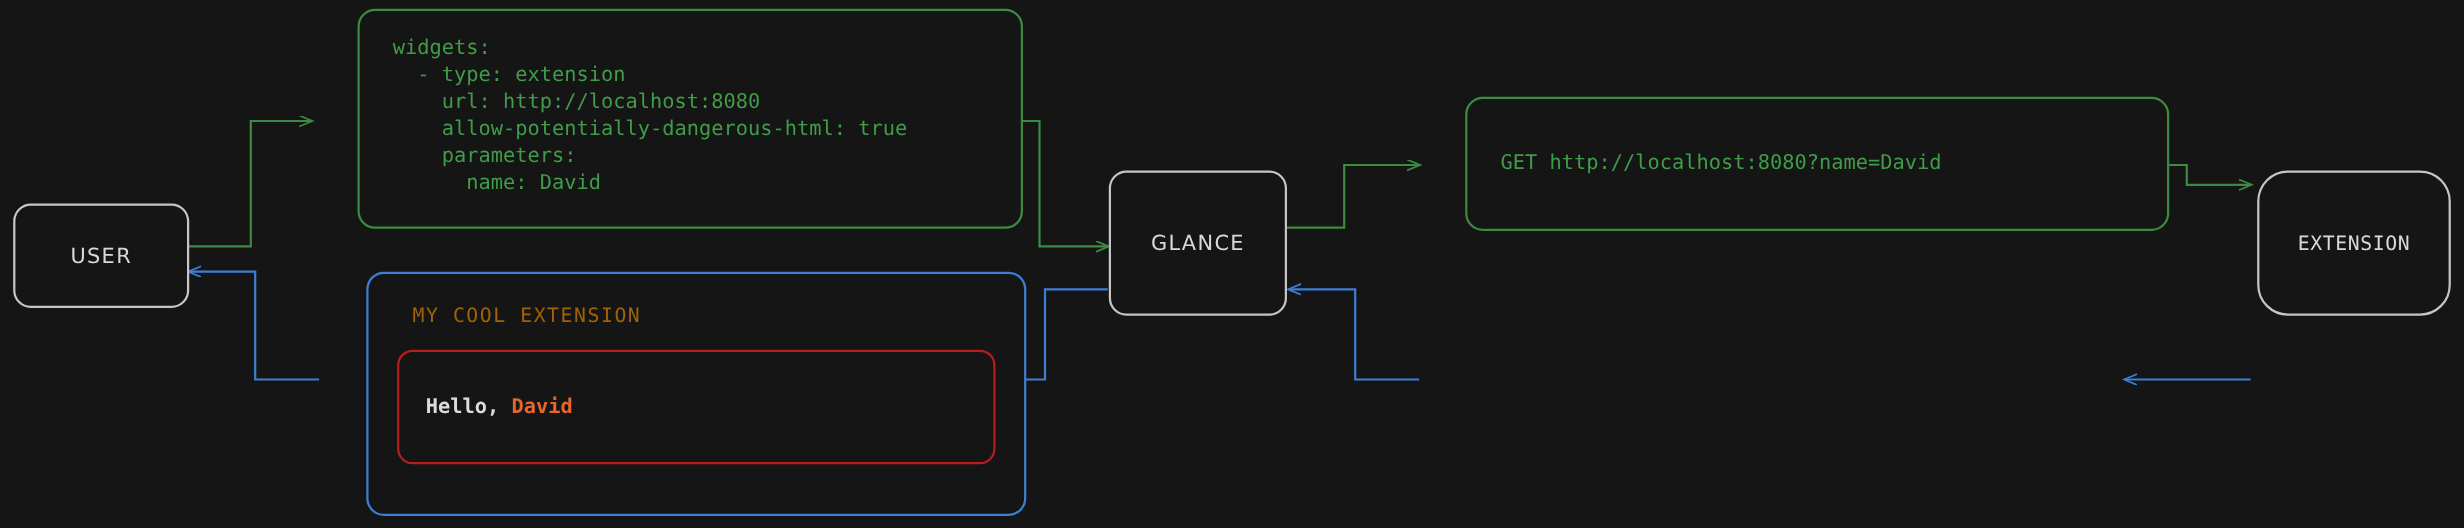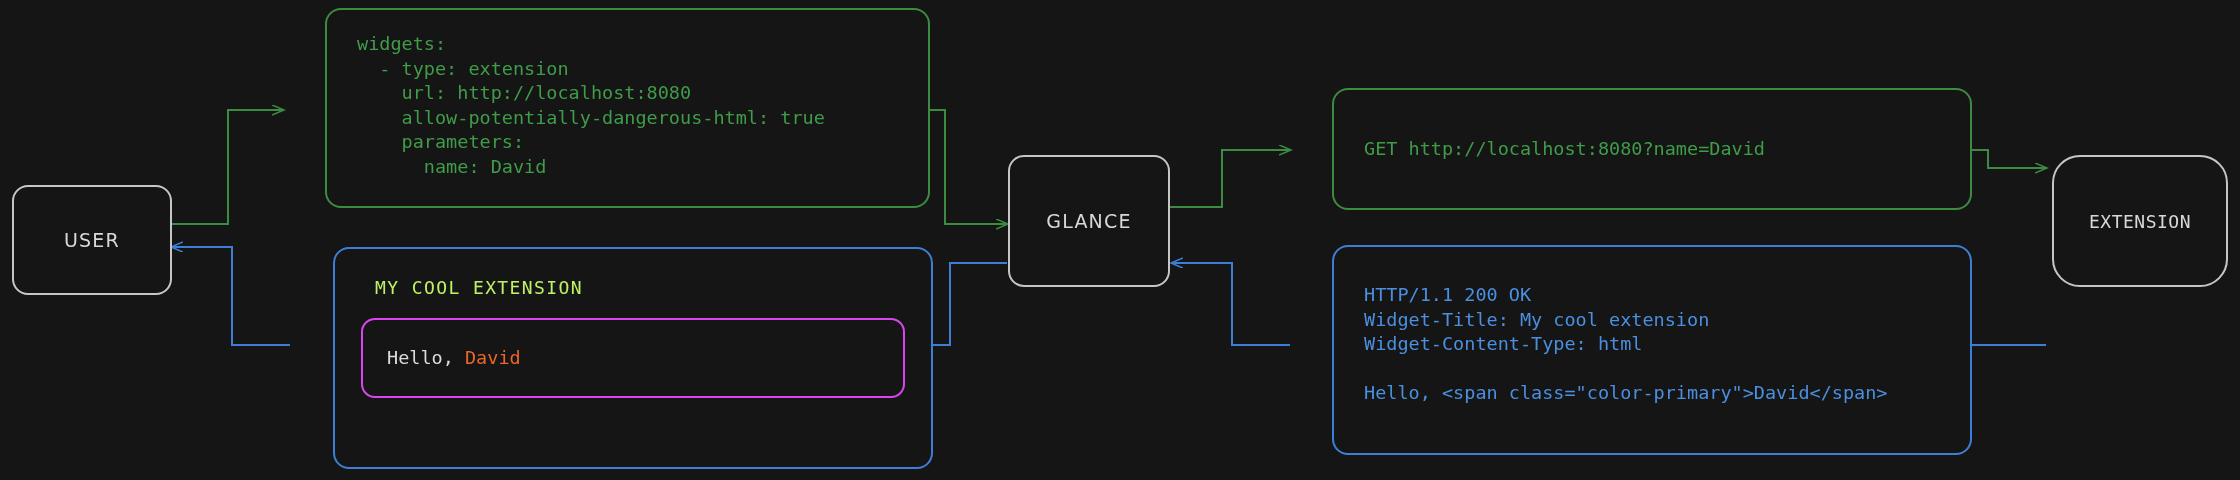--- a/index.html
+++ b/index.html
@@ -69,35 +69,36 @@
     white-space: pre;
     font-family: "DejaVu Sans Mono", monospace;
     font-size: 18.5px;
     line-height: 24.5px;
   }
   .code.green { color: #3f9c48; }
   .code.blue  { color: #4a8fe0; }
 
   
   .widget-title {
-    color: #bef264;
+    color: #a16207;
     font-family: "DejaVu Sans Mono", monospace;
     font-size: 18px;
     letter-spacing: 1.4px;
     margin: 0 0 20px 14px;
   }
   .widget-body {
     box-sizing: border-box;
-    border: 2px solid #d946ef;
+    border: 2px solid #b91c1c;
     border-radius: 14px;
-    padding: 26px 24px;
+    padding: 38px 24px;
     color: #dcdcdc;
     font-family: "DejaVu Sans Mono", monospace;
     font-size: 18.5px;
     line-height: 24px;
+    font-weight: bold;
   }
   .accent { color: #e8662a; }
 </style>
 </head>
 <body>
 
 <div id="stage">
 
   <svg id="wires" viewBox="0 0 2240 480" xmlns="http://www.w3.org/2000/svg">
     <defs>
@@ -123,21 +124,21 @@
       <path d="M2046 345 L1988 345 L1988 345 L1932 345" fill="none" stroke="#3d7fd6" stroke-width="2" marker-end="url(#arrow-blue)"></path>
       <path d="M1290 345 L1232 345 L1232 263 L1172 263" fill="none" stroke="#3d7fd6" stroke-width="2" marker-end="url(#arrow-blue)"></path>
     </g>
 
     <g>
       <path d="M1007 263 L950 263 L950 345 L893 345" fill="none" stroke="#3d7fd6" stroke-width="2" marker-end="url(#arrow-blue)"></path>
       <path d="M290 345 L232 345 L232 247 L172 247" fill="none" stroke="#3d7fd6" stroke-width="2" marker-end="url(#arrow-blue)"></path>
     </g>
   </svg>
 
-  <div class="node" style="left:12px; top:185px; width:160px; height:110px;">
+  <div class="node" style="left:12px; top:185px; width:160px; height:95px;">
     <span>USER</span>
   </div>
 
   <div class="node" style="left:1008px; top:155px; width:162px; height:132px;">
     <span>GLANCE</span>
   </div>
 
   <div class="node mono" style="left:2052px; top:155px; width:176px; height:132px;">
     <span>EXTENSION</span>
   </div>
@@ -148,27 +149,20 @@
     url: http://localhost:8080
     allow-potentially-dangerous-html: true
     parameters:
       name: David</pre>
   </div>
 
   <div class="panel green" style="left:1292px; top:88px; width:640px; height:122px; display:flex; align-items:center;">
     <pre class="code green">GET http://localhost:8080?name=David</pre>
   </div>
 
-  <div class="panel blue" style="left:1292px; top:245px; width:640px; height:210px; padding-top:36px;">
-    <pre class="code blue">HTTP/1.1 200 OK
-Widget-Title: My cool extension
-Widget-Content-Type: html
-
-Hello, &lt;span class="color-primary"&gt;David&lt;/span&gt;</pre>
-  </div>
 
   <div class="panel blue" style="left:293px; top:247px; width:600px; height:222px; padding:28px 26px;">
     <div class="widget-title">MY COOL EXTENSION</div>
     <div class="widget-body">
       <span>Hello, </span><span class="accent">David</span>
     </div>
   </div>
 
 </div>
 

